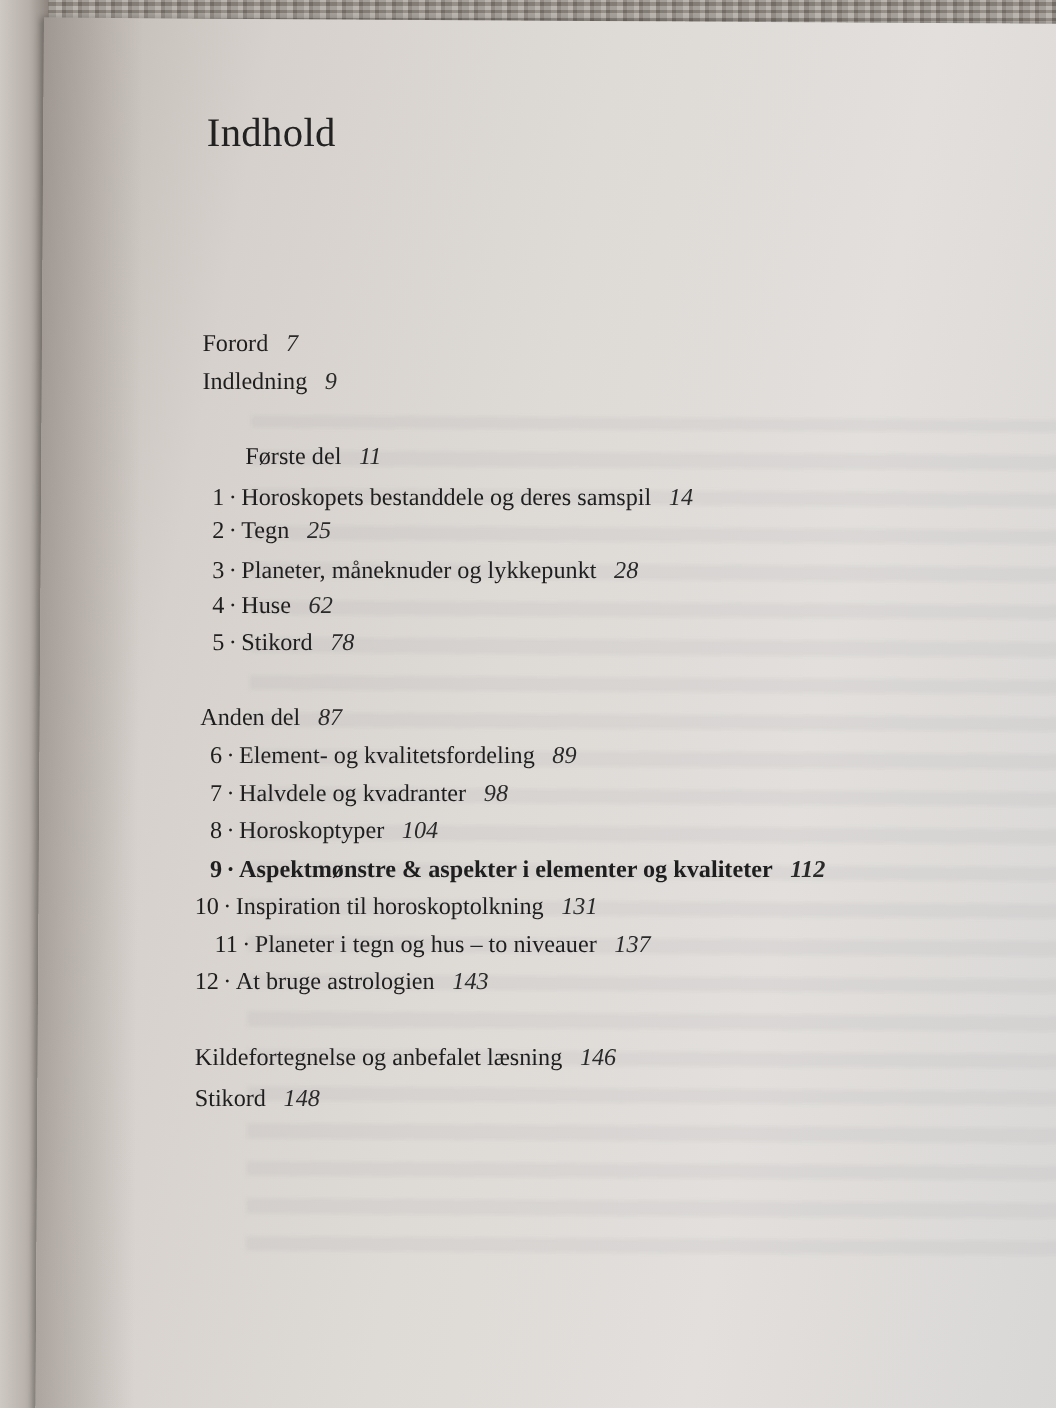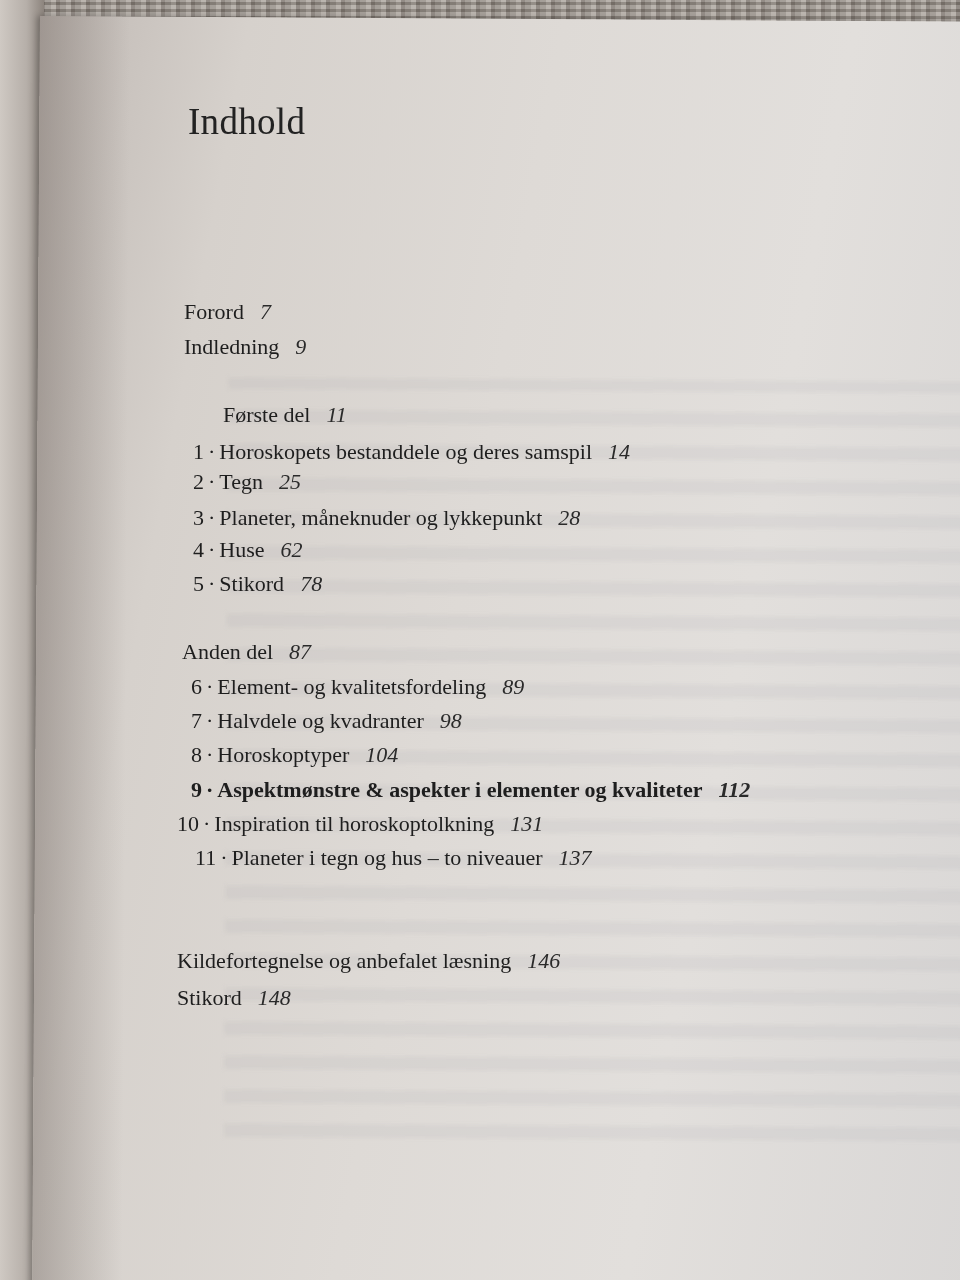--- a/index.html
+++ b/index.html
@@ -104,20 +104,23 @@
   </div>
   <div class="row" style="left:191px; top:775px;font-weight:bold;">
     <span class="num">9</span><span class="dot">·</span><span>Aspektmønstre &amp; aspekter i elementer og kvaliteter</span><span class="pg">112</span>
   </div>
   <div class="row" style="left:177px; top:809px;">
     <span class="num">10</span><span class="dot">·</span><span>Inspiration til horoskoptolkning</span><span class="pg">131</span>
   </div>
   <div class="row" style="left:177px; top:843px;margin-left:18px;">
     <span class="num">11</span><span class="dot">·</span><span>Planeter i tegn og hus – to niveauer</span><span class="pg">137</span>
   </div>
+  <div class="row" style="left:177px; top:877px;">
+    <span class="num">12</span><span class="dot">·</span><span>At bruge astrologien</span><span class="pg">143</span>
+  </div>
 
   <div class="row" style="left:177px; top:946px;">
     <span>Kildefortegnelse og anbefalet læsning</span><span class="pg">146</span>
   </div>
   <div class="row" style="left:177px; top:983px;">
     <span>Stikord</span><span class="pg">148</span>
   </div>
 </div>
 
 </body></html>

